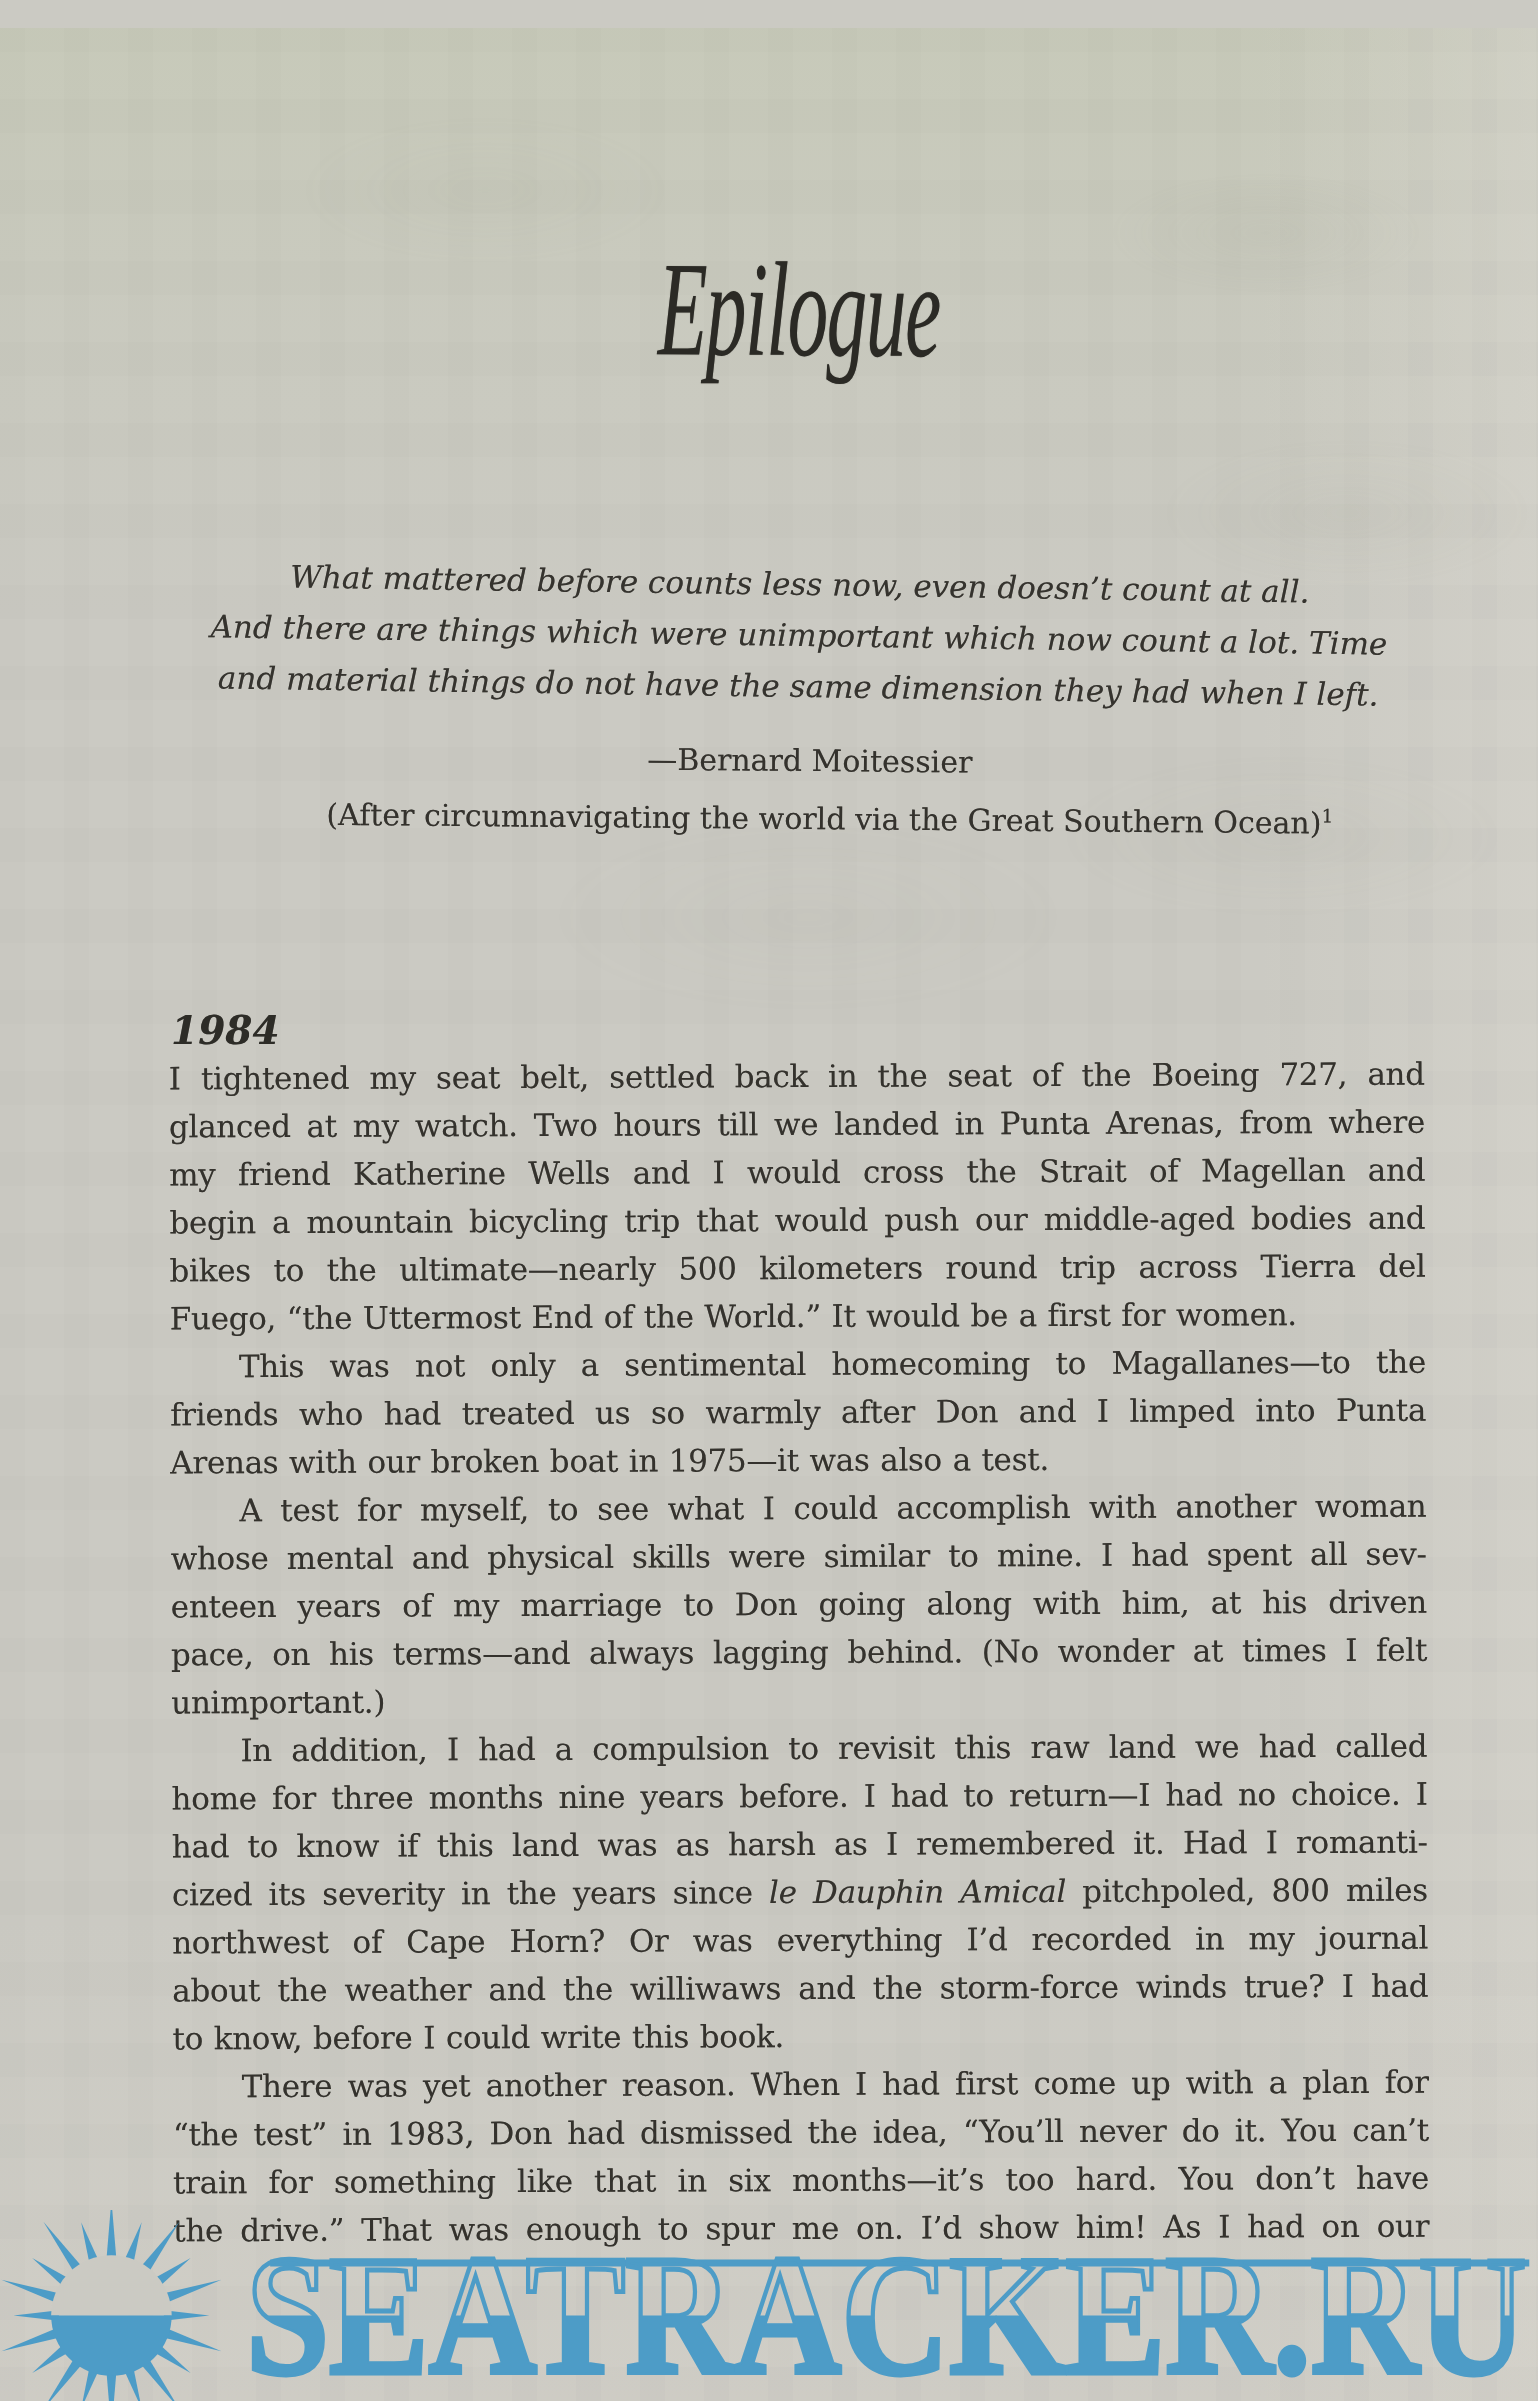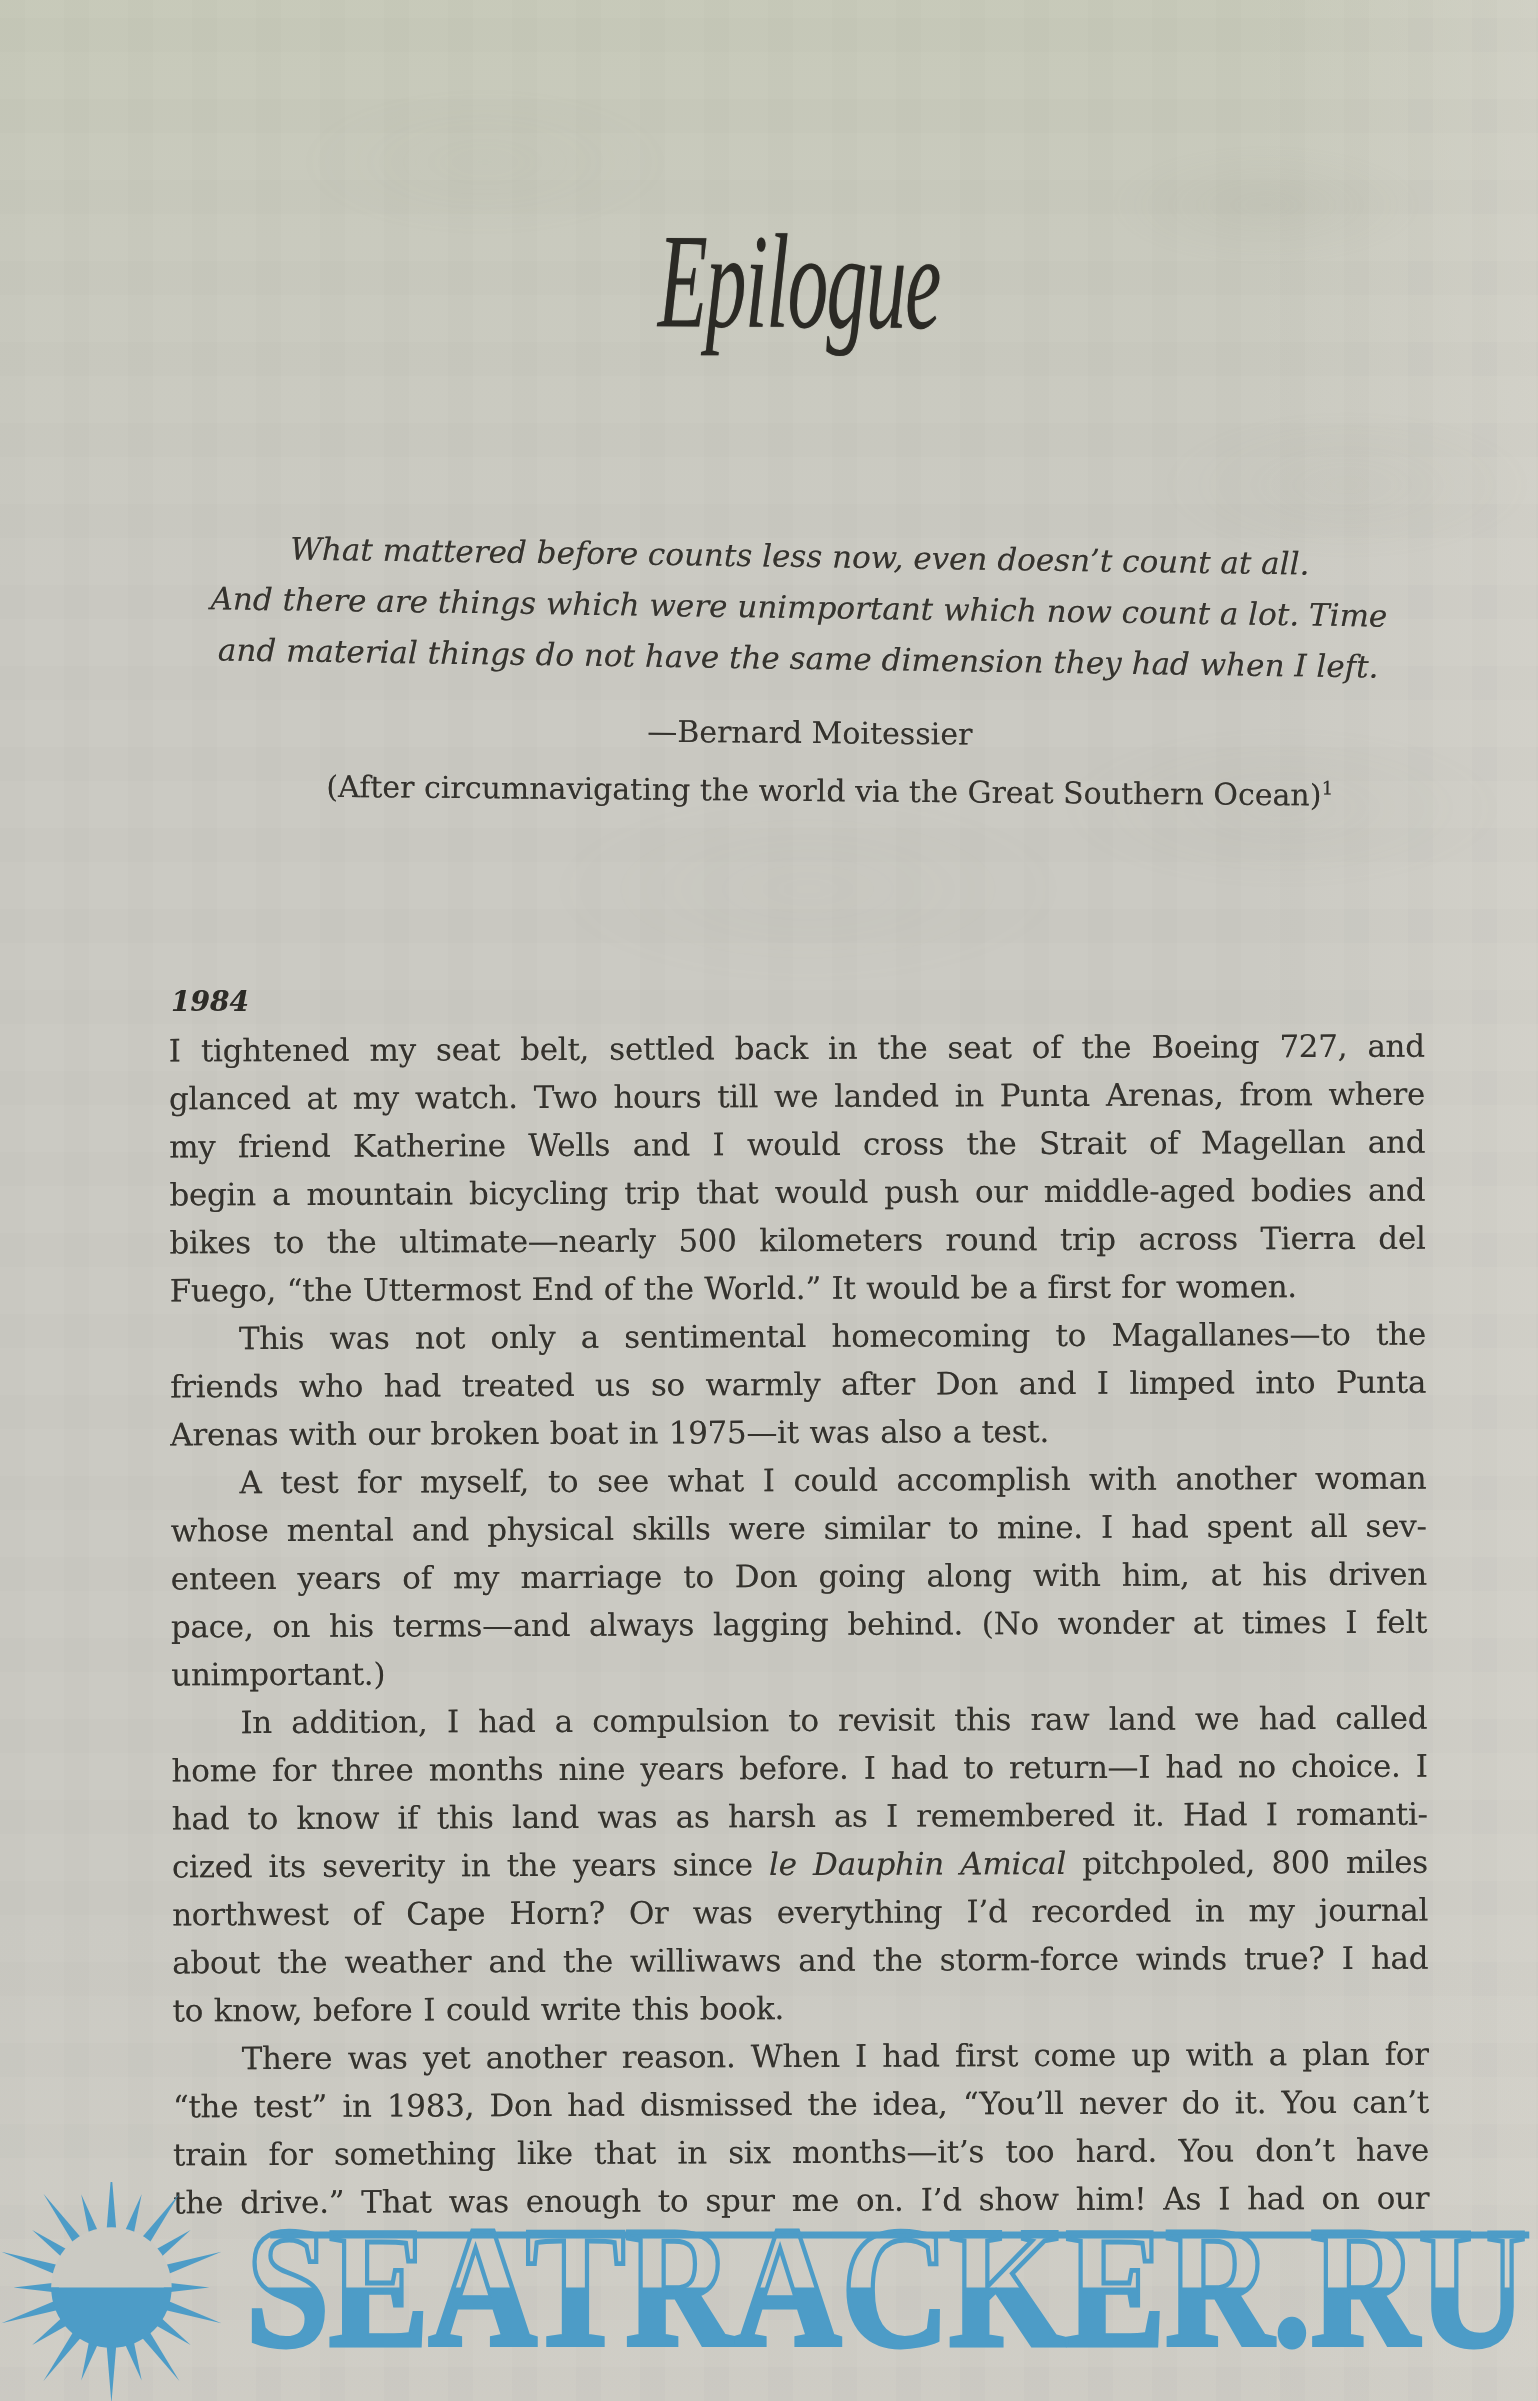--- a/index.html
+++ b/index.html
@@ -1,21 +1,21 @@
 <!DOCTYPE html>
 <html style="font-size:8.6px"><head>
 <meta charset="utf-8">
 <style>
   html,body{margin:0;padding:0;}
   body{
     width:1539px;height:2401px;position:relative;overflow:hidden;
     background:#cbcac3;
     font-family:"DejaVu Serif", serif;
   }
-  .page{position:absolute;inset:0;background:var(--bg,#cbcac3);}
+  .page{position:absolute;inset:0;background:var(--bg,#cbcac3);margin-top:28px;}
   
   .tint-top{position:absolute;left:0;top:0;right:0;height:593px;pointer-events:none;
     background:linear-gradient(180deg, rgba(193,201,170,.38) 0%, rgba(193,201,170,.18) 45%, rgba(193,201,170,0) 100%);}
   .tint-right{position:absolute;right:0;top:0;bottom:0;width:280px;pointer-events:none;
     background:linear-gradient(270deg, rgba(216,214,206,.55), rgba(216,214,206,0));}
   .tint-bottom{position:absolute;left:0;bottom:0;right:0;height:485px;pointer-events:none;
     background:linear-gradient(0deg, rgba(213,210,202,.5), rgba(213,210,202,0));}
   .mottle{position:absolute;inset:0;pointer-events:none;opacity:.5;filter:blur(3.2px);
     background:
       radial-gradient(226px 86px at 1266px 205px, rgba(140,142,128,.18), rgba(0,0,0,0) 70%),
@@ -42,21 +42,21 @@
 
   .attribution{position:absolute;left:0;top:707px;width:100%;text-align:center;
     font-size:30px;line-height:51px;transform:rotate(.5deg);padding-left:21.6px;box-sizing:border-box;
     text-shadow:0 0 0.5px rgba(50,48,43,.5);white-space:nowrap;}
   .attribution2{position:absolute;left:0;top:758px;width:100%;text-align:center;
     font-size:30px;line-height:51px;transform:rotate(.5deg);padding-left:65px;box-sizing:border-box;
     text-shadow:0 0 0.5px rgba(50,48,43,.5);white-space:nowrap;}
   .attribution2 sup{font-size:.62em;vertical-align:super;letter-spacing:3.2px;}
 
   .section-heading{position:absolute;left:0;top:978px;margin:0;
-    font-size:28px;line-height:48px;font-weight:bold;font-style:italic;color:#2d2c27;
+    font-size:39px;line-height:48px;font-weight:bold;font-style:italic;color:#2d2c27;
     text-shadow:0 0 0.5px rgba(45,44,39,.5);}
 
   .body-text{position:absolute;left:0;top:1024px;width:100%;transform:rotate(-.22deg);
     font-size:31px;line-height:48px;letter-spacing:-0.3px;word-spacing:1.1px;color:#34322d;
     text-shadow:0 0 0.5px rgba(52,50,45,.45);}
   .line{text-align:justify;text-align-last:justify;height:48px;white-space:normal;}
   .line.last{text-align-last:left;}
   .line.ind{text-indent:69px;}
   .line em{font-style:italic;}
 

